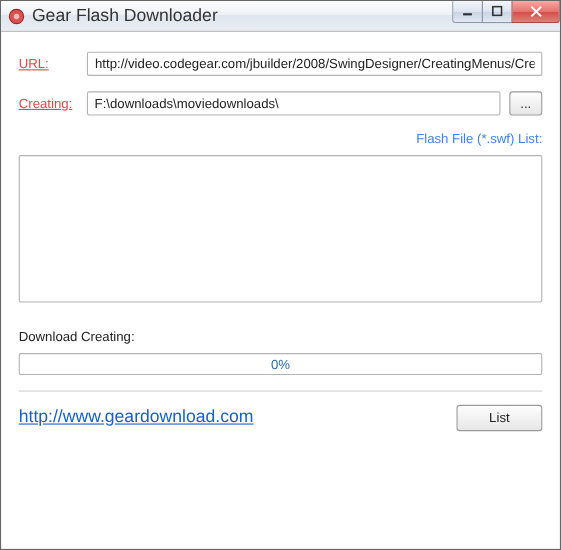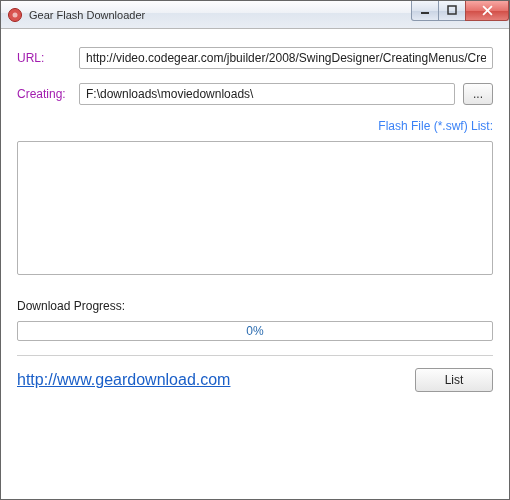--- a/index.html
+++ b/index.html
@@ -28,21 +28,21 @@
     padding-left: 6px;
   }
   .titlebar .icon {
     width: 16px; height: 16px;
     margin-right: 6px;
     display: inline-flex; align-items: center; justify-content: center;
   }
   .titlebar .title {
     flex: 1;
     color: #333;
-    font-size: 11px;
+    font-size: 16px;
   }
   .winbtns {
     display: flex;
     height: 20px;
     margin-top: -8px;
   }
   .winbtn {
     width: 28px;
     height: 20px;
     border: 1px solid #8a98ad;
@@ -76,21 +76,22 @@
     flex-direction: column;
     padding: 2px;
   }
   .row {
     display: flex;
     align-items: center;
     margin-bottom: 14px;
   }
   .row label {
     width: 62px;
-    color: #a21caf;
+    color: #ef4444;
+    text-decoration: underline;
   }
   .textinput {
     flex: 1;
     height: 22px;
     border: 1px solid #b3b3b3;
     border-radius: 2px;
     padding: 0 6px;
     font-family: inherit;
     font-size: 12px;
     color: #222;
@@ -221,21 +222,21 @@
         <label>Creating:</label>
         <input class="textinput" type="text" value="F:\downloads\moviedownloads\" style="">
         <div class="browse-btn">
           <span>...</span>
         </div>
       </div>
 
       <div class="list-label">Flash File (*.swf) List:</div>
       <div class="filelist"></div>
 
-      <div class="prog-label">Download Progress:</div>
+      <div class="prog-label">Download Creating:</div>
       <div class="progressbar">
         <div class="fill"></div>
         <div class="pct">0%</div>
       </div>
 
       <div class="hr"></div>
 
       <div class="footer">
         <a class="link">http://www.geardownload.com</a>
         <div class="spacer"></div>

